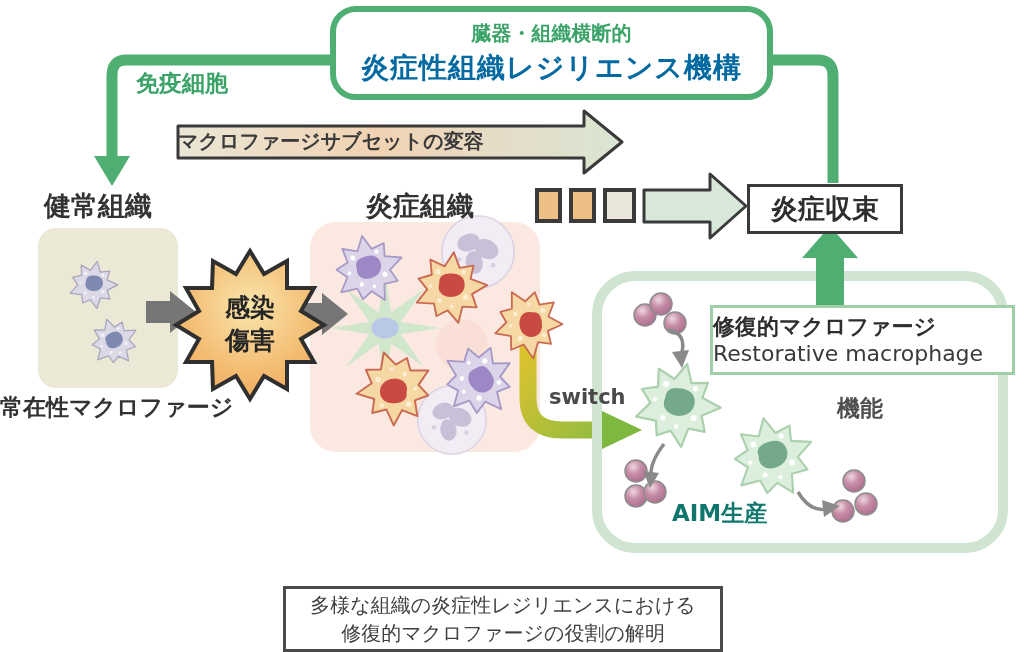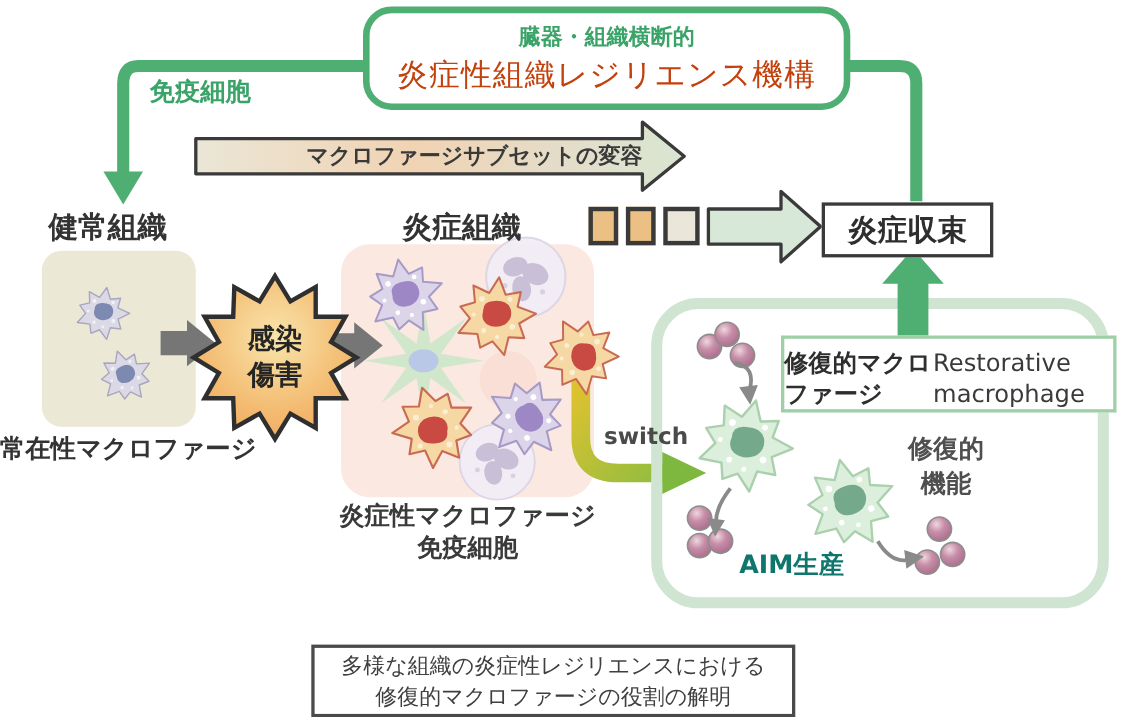--- a/index.html
+++ b/index.html
@@ -5,36 +5,36 @@
   html,body{margin:0;padding:0;background:#fff;}
   #canvas{position:relative;width:1024px;height:652px;background:#fff;overflow:hidden;
           font-family:"DejaVu Sans","Liberation Sans",sans-serif;}
   .abs{position:absolute;}
   .txt{color:#3a3a3a;font-weight:bold;white-space:nowrap;}
   
   .top-box{left:330px;top:6px;width:431px;height:82px;background:#fff;
            border:6px solid var(--green);border-radius:26px;z-index:3;
            display:flex;flex-direction:column;align-items:center;justify-content:center;gap:2px;}
   .top-box .tagline{color:var(--green-text);font-size:20px;font-weight:bold;}
-  .top-box .title{color:#c2410c;font-size:28px;font-weight:normal;letter-spacing:1px;text-align:center;}
+  .top-box .title{color:#0369a1;font-size:28px;font-weight:bold;letter-spacing:1px;text-align:center;}
   .healthy-box{left:38px;top:228px;width:140px;height:160px;background:var(--beige-box);border-radius:18px;z-index:1;}
   .pink-box{left:310px;top:222px;width:230px;height:230px;background:var(--pink-box);border-radius:26px;z-index:1;}
   .resolution-box{left:747px;top:184px;width:150px;height:44px;background:#fff;border:3px solid #3a3a3a;z-index:3;
                   display:flex;align-items:center;justify-content:center;font-size:27px;font-weight:bold;color:#2e2e2e;}
   .restorative-box{left:710px;top:305px;width:299px;height:64px;background:#fff;border:3px solid #9ecfa6;z-index:3;
-                   display:flex;flex-direction:row;align-items:flex-end;justify-content:center;line-height:1.25;}
+                   display:flex;flex-direction:column;align-items:flex-start;justify-content:center;line-height:1.25;}
   .restorative-box .jp{font-size:22px;font-weight:bold;color:#2e2e2e;}
   .restorative-box .en{font-size:22px;color:#3a3a3a;}
   .footer-box{left:283px;top:586px;width:434px;height:60px;background:#fff;border:3px solid #4a4a4a;z-index:3;
               display:flex;flex-direction:column;align-items:center;justify-content:center;line-height:1.4;}
   .footer-box div{font-size:20px;font-weight:normal;color:#3f3f3f;white-space:nowrap;}
   .sq{position:absolute;top:188px;height:35px;border:4px solid #3a3a3a;z-index:2;box-sizing:border-box;}
   
   .lbl-regen{left:136px;top:68px;color:var(--green-text);font-size:23px;z-index:4;}
-  .lbl-subset{left:178px;top:128px;width:406px;text-align:right;font-size:20px;z-index:4;}
+  .lbl-subset{left:178px;top:128px;width:406px;text-align:left;font-size:20px;z-index:4;}
   .lbl-healthy{left:44px;top:188px;font-size:27px;color:#333;z-index:4;}
   .lbl-resident{left:0px;top:392px;width:216px;text-align:center;font-size:23px;color:#333;z-index:4;}
   .lbl-infection{left:198px;top:292px;width:104px;text-align:center;font-size:25px;line-height:1.3;color:#252525;z-index:4;}
   .lbl-inflamed{left:366px;top:188px;font-size:27px;color:#333;z-index:4;}
   .lbl-inflam-cap{left:308px;top:455px;width:234px;text-align:center;font-size:23px;color:#3a3a3a;line-height:1.25;z-index:4;}
   .lbl-switch{left:549px;top:385px;font-size:21px;color:#4a4a4a;z-index:4;}
   .lbl-func{left:805px;top:392px;width:110px;text-align:center;font-size:23px;color:#4f4f4f;line-height:1.4;z-index:4;}
   .lbl-aim{left:672px;top:498px;font-size:23px;color:#0f766e;z-index:4;}
   svg.overlay{left:0;top:0;z-index:2;pointer-events:none;}
 </style>
@@ -161,37 +161,32 @@
 
   <div class="abs txt lbl-regen">免疫細胞</div>
   <div class="abs txt lbl-subset">マクロファージサブセットの変容</div>
   <div class="abs txt lbl-healthy">健常組織</div>
   <div class="abs txt lbl-resident">常在性マクロファージ</div>
   <div class="abs txt lbl-infection">
     <div>感染</div>
     <div>傷害</div>
   </div>
   <div class="abs txt lbl-inflamed">炎症組織</div>
-  <div class="abs txt lbl-inflam-cap">
-    <div>炎症性マクロファージ</div>
-    <div>免疫細胞</div>
-  </div>
   <div class="abs txt lbl-switch">switch</div>
 
   <div class="abs resolution-box">
     <span>炎症収束</span>
   </div>
 
   <div class="abs restorative-box">
     <div class="jp">修復的マクロファージ</div>
     <div class="en">Restorative macrophage</div>
   </div>
 
   <div class="abs txt lbl-func">
-    <div>修復的</div>
     <div>機能</div>
   </div>
   <div class="abs txt lbl-aim">AIM生産</div>
 
   <div class="abs footer-box">
     <div>多様な組織の炎症性レジリエンスにおける</div>
     <div>修復的マクロファージの役割の解明</div>
   </div>
 
 </div>

